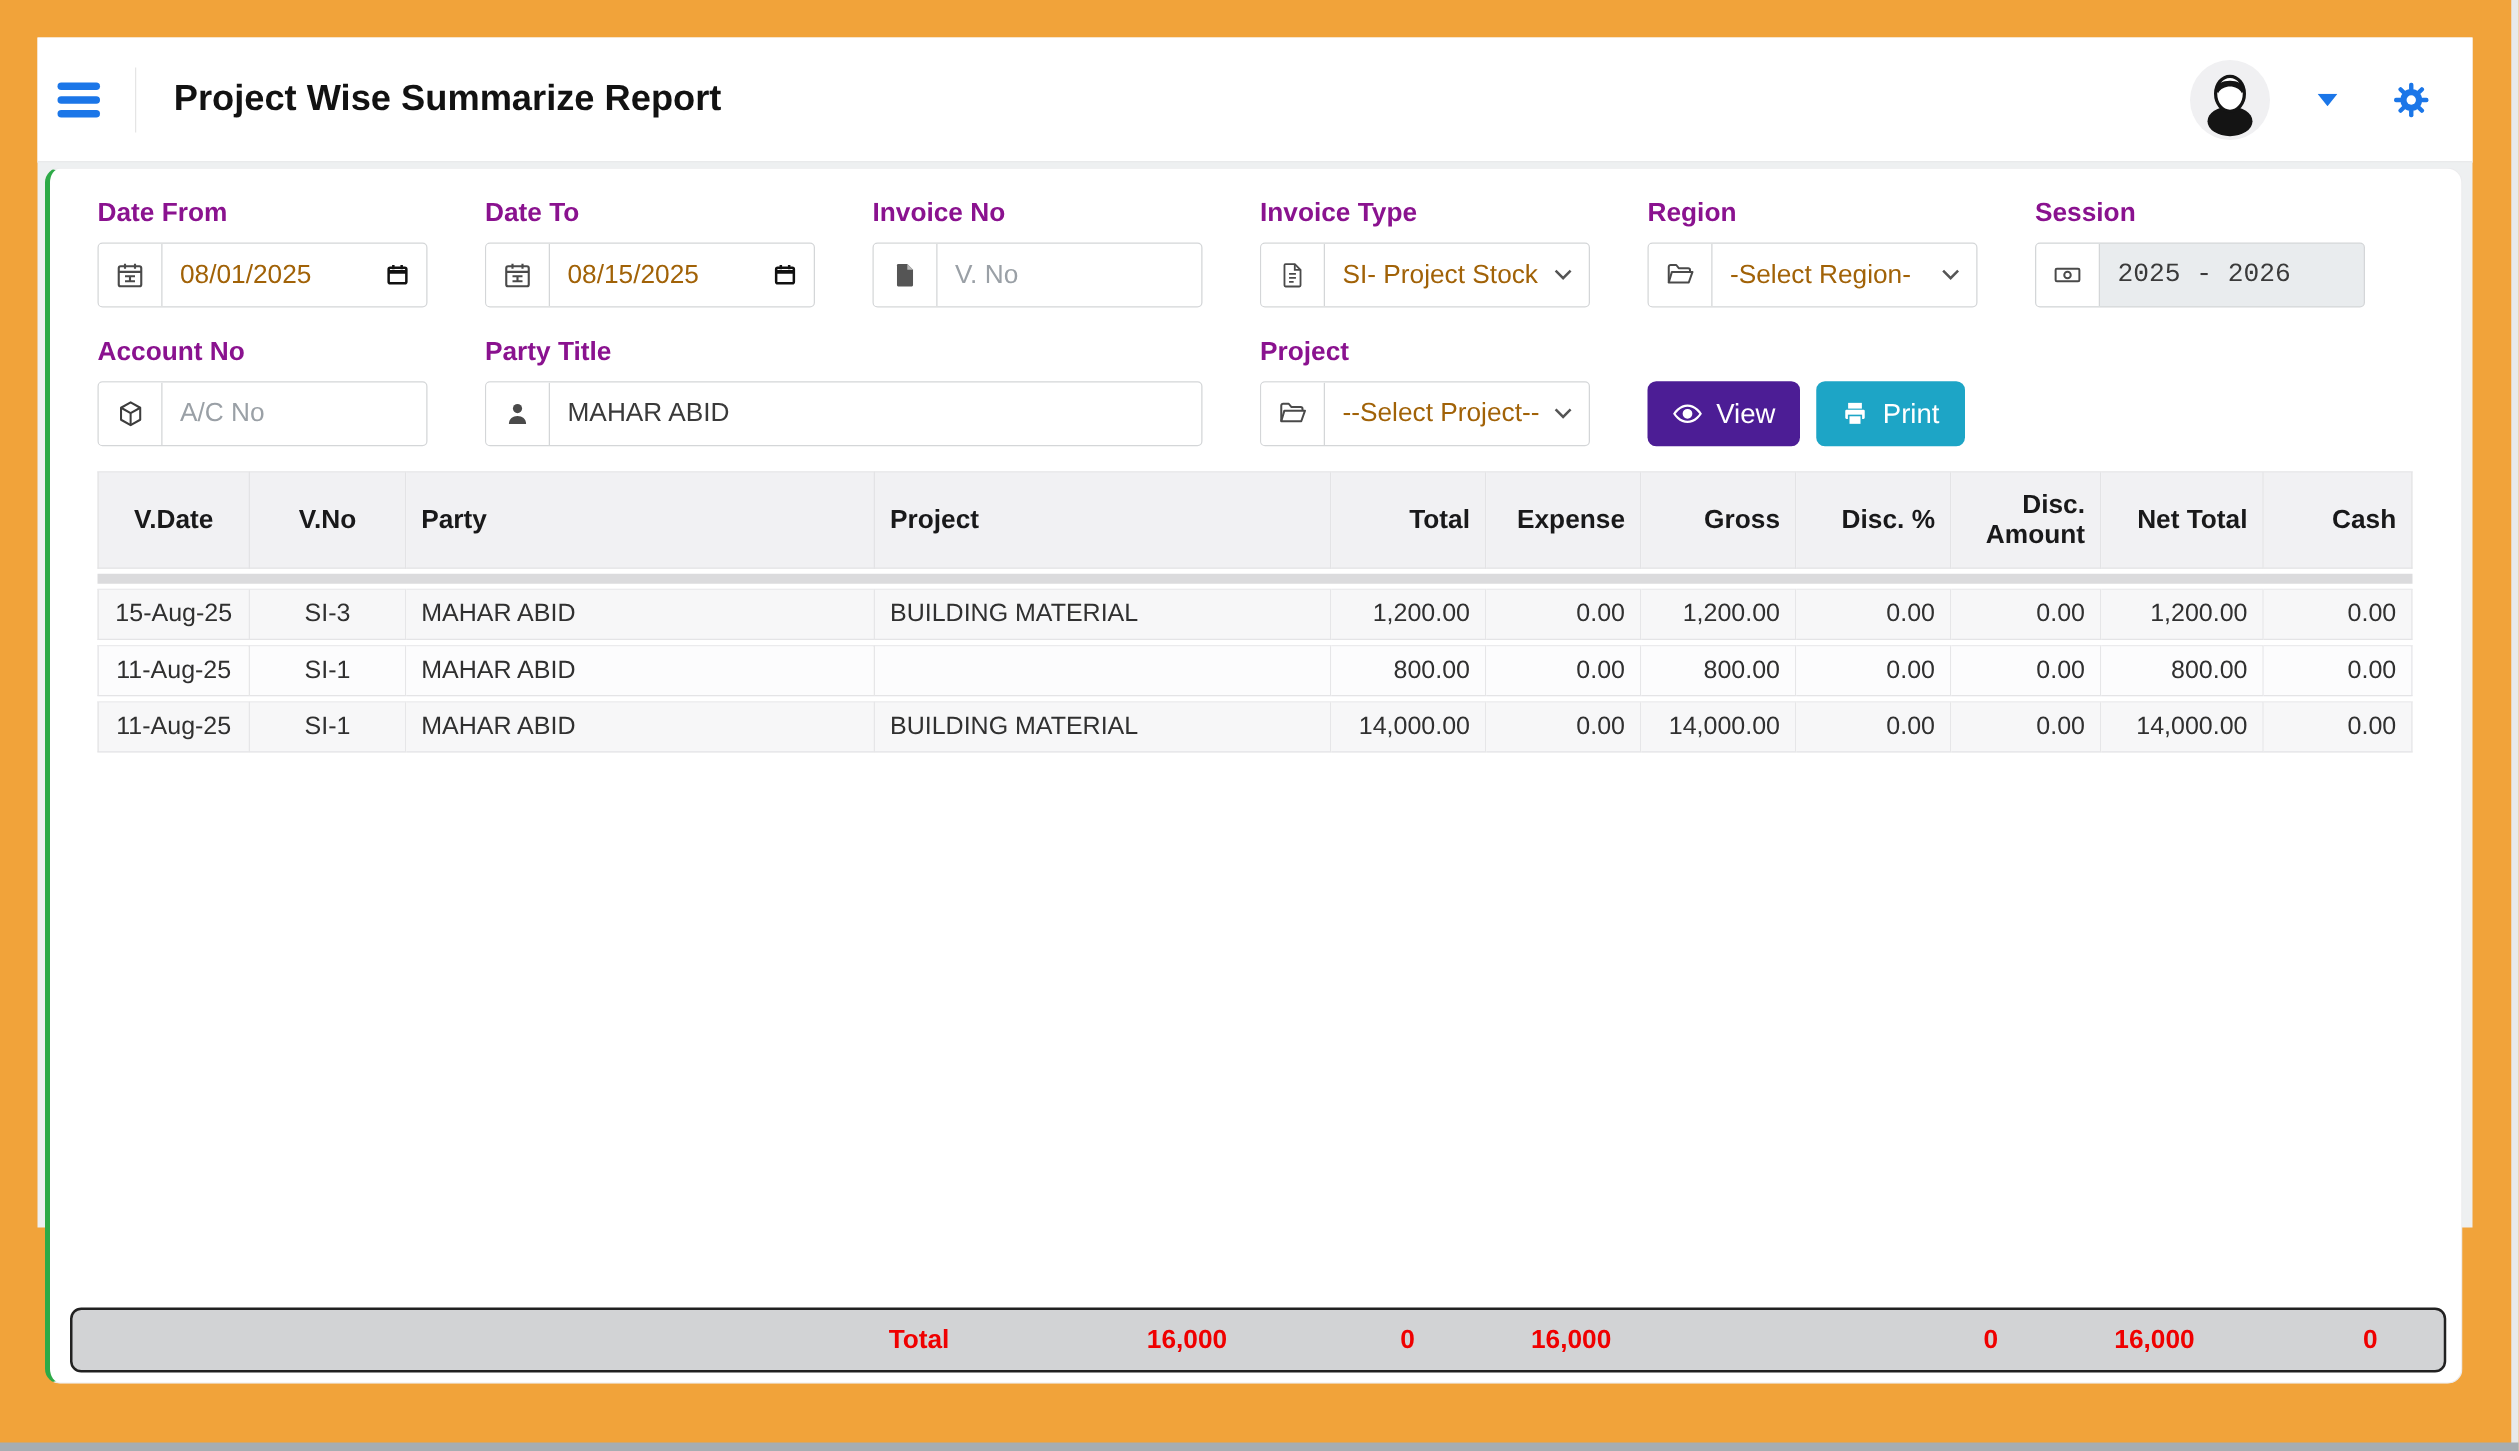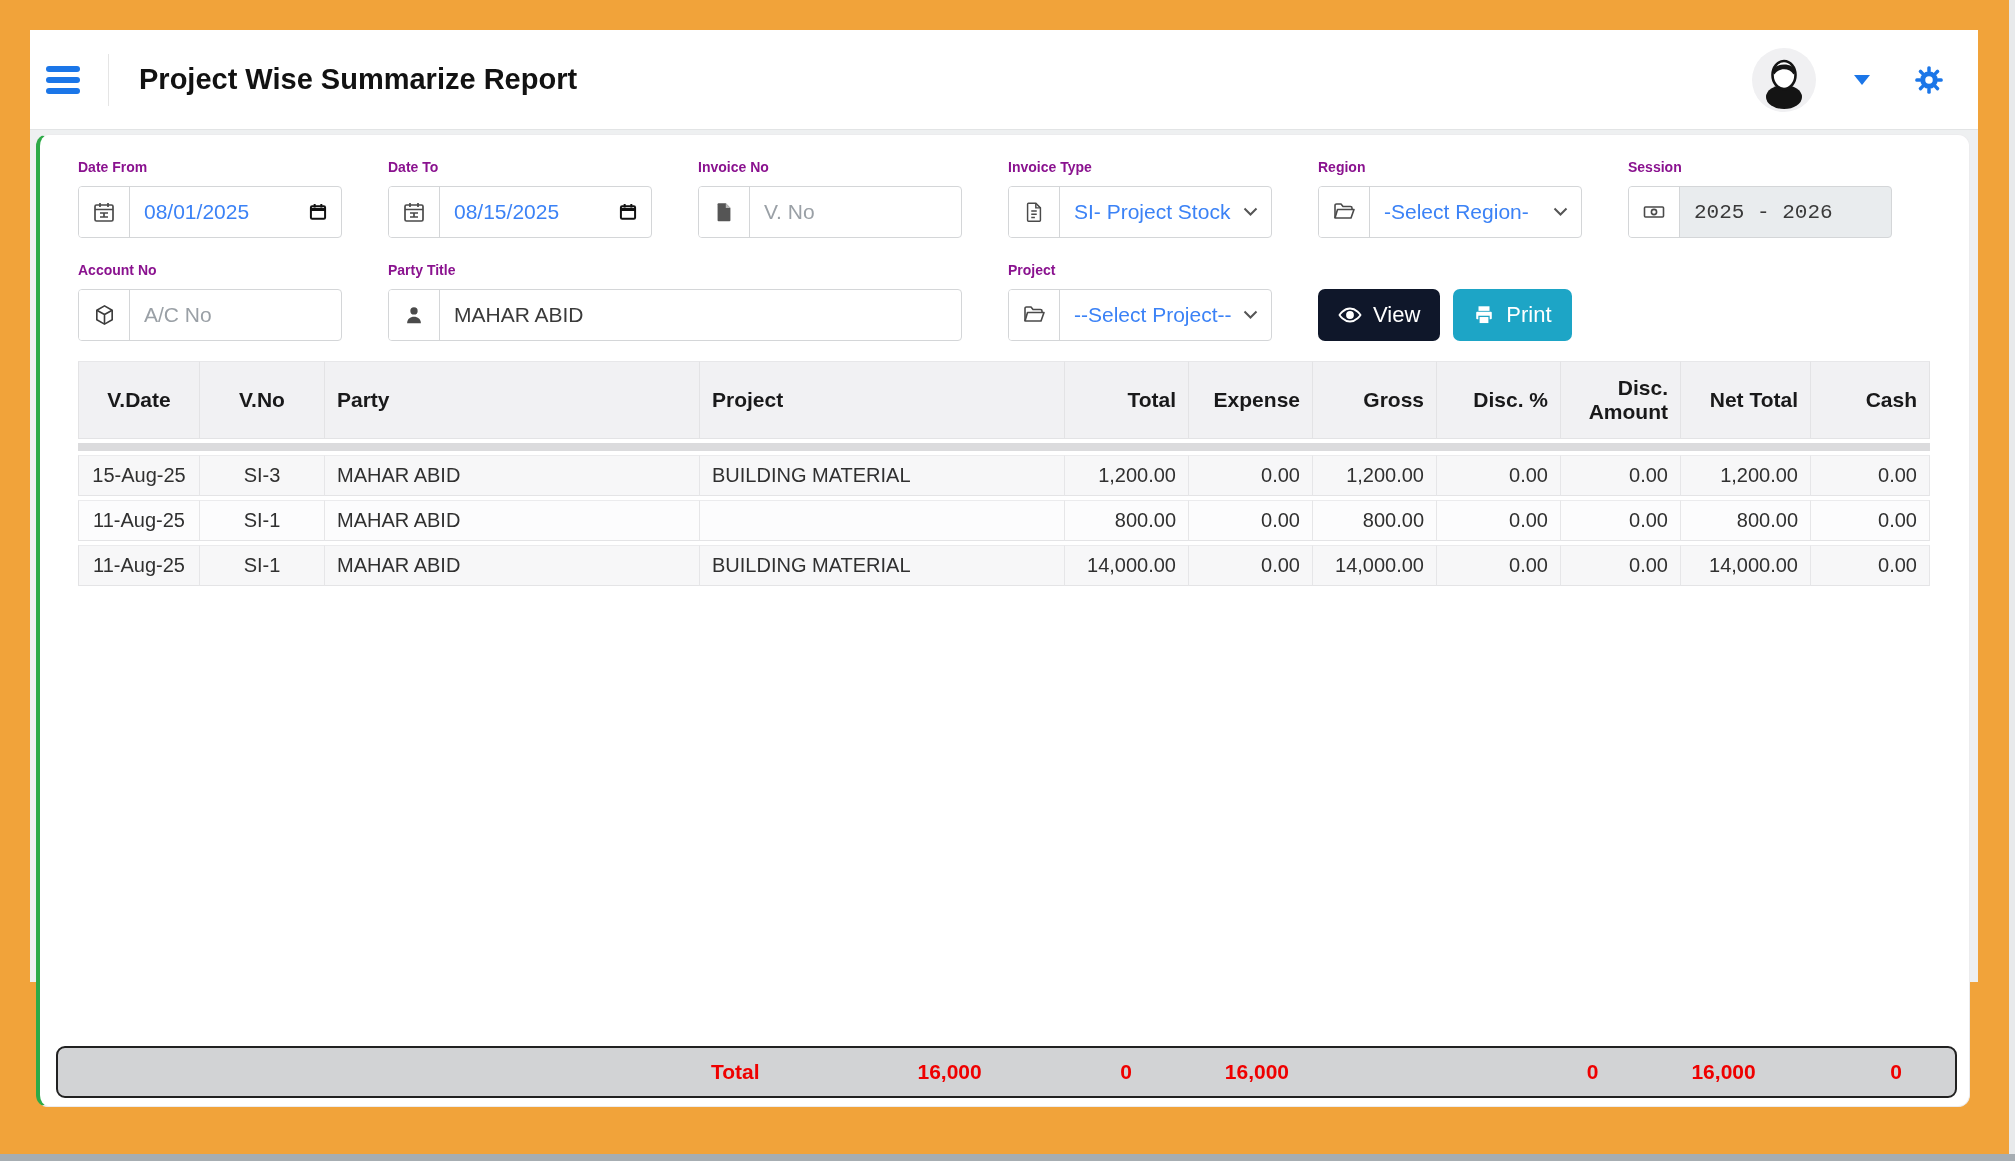--- a/index.html
+++ b/index.html
@@ -28,35 +28,35 @@
 
   
   .card { position:relative; margin:4px 8px 0 6px; height:973px; background:#fff;
           border:1px solid #ececee; border-left:4px solid #2daa47; border-radius:12px; }
 
   .filters { padding:24px 34px 0 38px; }
   .frow { display:flex; gap:46px; }
   .frow + .frow { margin-top:24px; }
   .fgroup { width:264px; }
   .fgroup.wide { width:574px; }
-  .flabel { font-size:14px; font-weight:600; color:#8a128f; margin-bottom:11px; white-space:nowrap; }
+  .flabel { font-size:21px; font-weight:600; color:#8a128f; margin-bottom:11px; white-space:nowrap; }
   .igroup { display:flex; align-items:center; height:52px; border:1px solid #d4d6d8;
             border-radius:4px; background:#fff; overflow:hidden; }
   .ig-icon { width:51px; height:100%; display:flex; align-items:center; justify-content:center;
              border-right:1px solid #d4d6d8; flex:none; background:#fff; }
-  .ig-value { flex:1; padding:0 14px; font-size:21px; color:#3b82f6; white-space:nowrap; overflow:hidden; }
+  .ig-value { flex:1; padding:0 14px; font-size:21px; color:#a16207; white-space:nowrap; overflow:hidden; }
   input.ig-input { flex:1; min-width:0; border:none; outline:none; font-family:inherit;
                    font-size:21px; color:#3a3a3a; padding:0 14px; background:transparent; }
   input.ig-input::placeholder { color:#9aa0a6; }
   .ig-picker, .sel-chev { padding-right:13px; display:flex; flex:none; }
   .igroup.disabled { background:#e9ecee;font-family:Liberation Mono, monospace; }
   .btn-col { display:flex; gap:13px; align-items:flex-end; }
   .btn { height:52px; border:none; border-radius:7px; color:#fff; font-size:22px;
          display:flex; align-items:center; gap:11px; padding:0 20px; cursor:pointer; font-family:inherit; }
-  .btn.view { background:#0f172a; }
+  .btn.view { background:#4c1d95; }
   .btn.print { background:#1da5c6; }
 
   
   .table-wrap { margin:16px 34px 0 38px; }
   table { border-collapse:separate; border-spacing:0 4px; table-layout:fixed; width:1852px; }
   th { background:#f1f1f3; font-size:21px; font-weight:700; color:#19191a; height:78px;
        padding:0 12px; border-top:1px solid #e7e7e9; border-bottom:1px solid #e3e3e5;
        border-right:1px solid #e3e3e5; vertical-align:middle; }
   th:first-child, td:first-child { border-left:1px solid #e3e3e5; }
   tr.sep td { background:#dbdbdd; height:8px; padding:0; border:none; }

